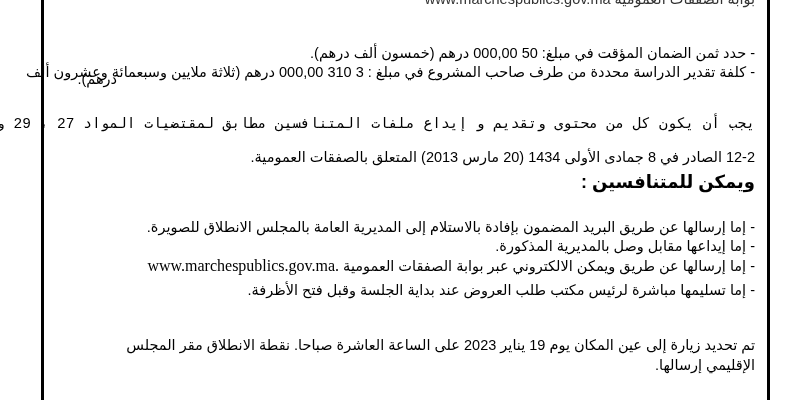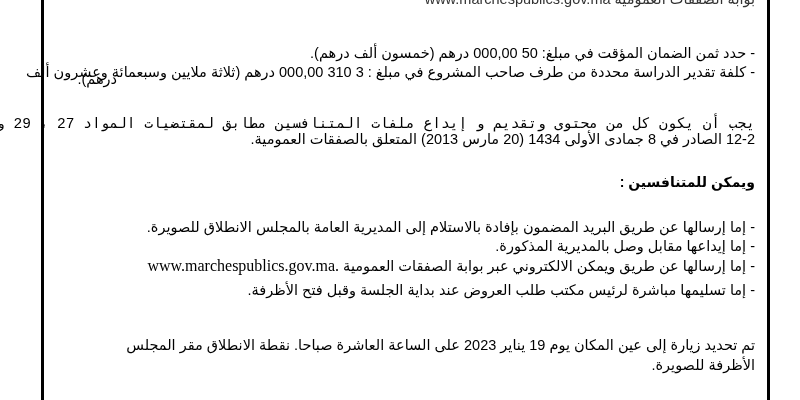--- a/index.html
+++ b/index.html
@@ -57,46 +57,46 @@
     }
     .latin {
       font-family: "Liberation Serif", "DejaVu Serif", serif;
       font-size: 16px;
       direction: ltr;
       unicode-bidi: embed;
       margin-top: 21px;
     }
     .heading {
       font-weight: bold;
-      font-size: 14px;
+      font-size: 18px;
     }
   </style>
 </head>
 <body>
 
 <div class="page">
   <div class="border-left"></div>
   <div class="border-right"></div>
 
   <div class="content">
     <div class="line cut-line">بوابة الصفقات العمومية www.marchespublics.gov.ma</div>
 
     <div class="line" style="top:44px;">- حدد ثمن الضمان المؤقت في مبلغ: 50 000,00 درهم (خمسون ألف درهم).</div>
     <div class="line" style="top:63px;">- كلفة تقدير الدراسة محددة من طرف صاحب المشروع في مبلغ : 3 310 000,00 درهم (ثلاثة ملايين وسبعمائة وعشرون ألف</div>
     <div class="line" style="top:70px; right:638px;">درهم).</div>
 
     <div class="line" style="top:115px;font-family:Liberation Mono, monospace;">يجب أن يكون كل من محتوى وتقديم و إيداع ملفات المتنافسين مطابق لمقتضيات المواد 27 ، 29 و 31 من المرسوم رقم 349-</div>
-    <div class="line" style="top:130px;">12-2 الصادر في 8 جمادى الأولى 1434 (20 مارس 2013) المتعلق بالصفقات العمومية.</div>
+    <div class="line" style="top:148px;">12-2 الصادر في 8 جمادى الأولى 1434 (20 مارس 2013) المتعلق بالصفقات العمومية.</div>
 
     <div class="line heading" style="top:173px;">ويمكن للمتنافسين :</div>
 
     <div class="line" style="top:218px;">- إما إرسالها عن طريق البريد المضمون بإفادة بالاستلام إلى المديرية العامة بالمجلس الانطلاق للصويرة.</div>
     <div class="line" style="top:237px;">- إما إيداعها مقابل وصل بالمديرية المذكورة.</div>
     <div class="line" style="top:256px;">
       <span>- إما إرسالها عن طريق ويمكن الالكتروني عبر بوابة الصفقات العمومية</span>
       <span class="latin">www.marchespublics.gov.ma.</span>
     </div>
     <div class="line" style="top:281px;">- إما تسليمها مباشرة لرئيس مكتب طلب العروض عند بداية الجلسة وقبل فتح الأظرفة.</div>
 
     <div class="line" style="top:336px;text-align:right;">تم تحديد زيارة إلى عين المكان يوم 19 يناير 2023 على الساعة العاشرة صباحا. نقطة الانطلاق مقر المجلس</div>
-    <div class="line" style="top:356px;">الأظرفة للصويرة.</div>
+    <div class="line" style="top:356px;">الإقليمي إرسالها.</div>
   </div>
 </div>
 
 </body></html>

